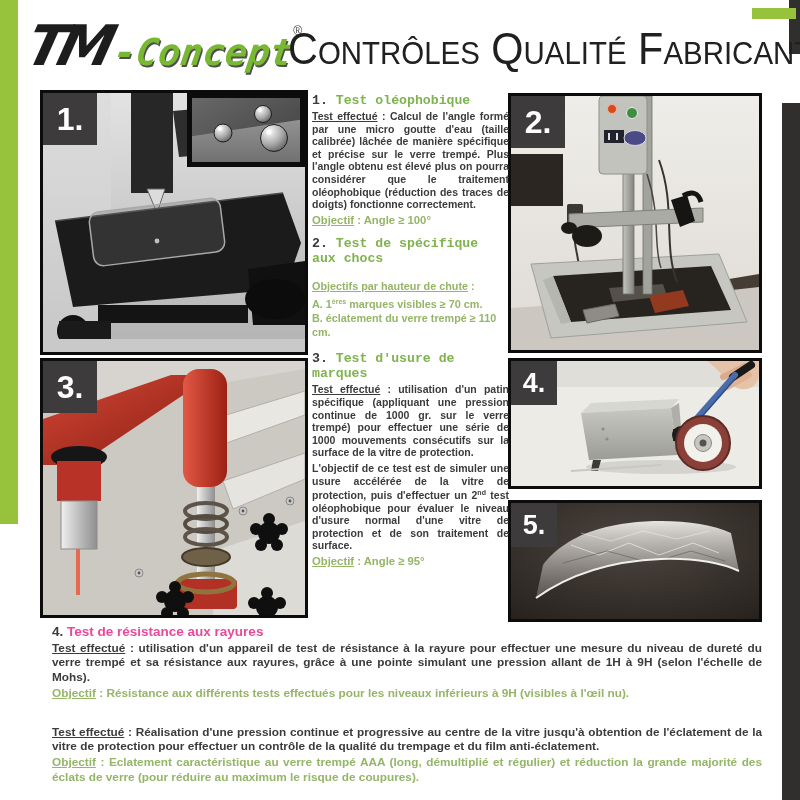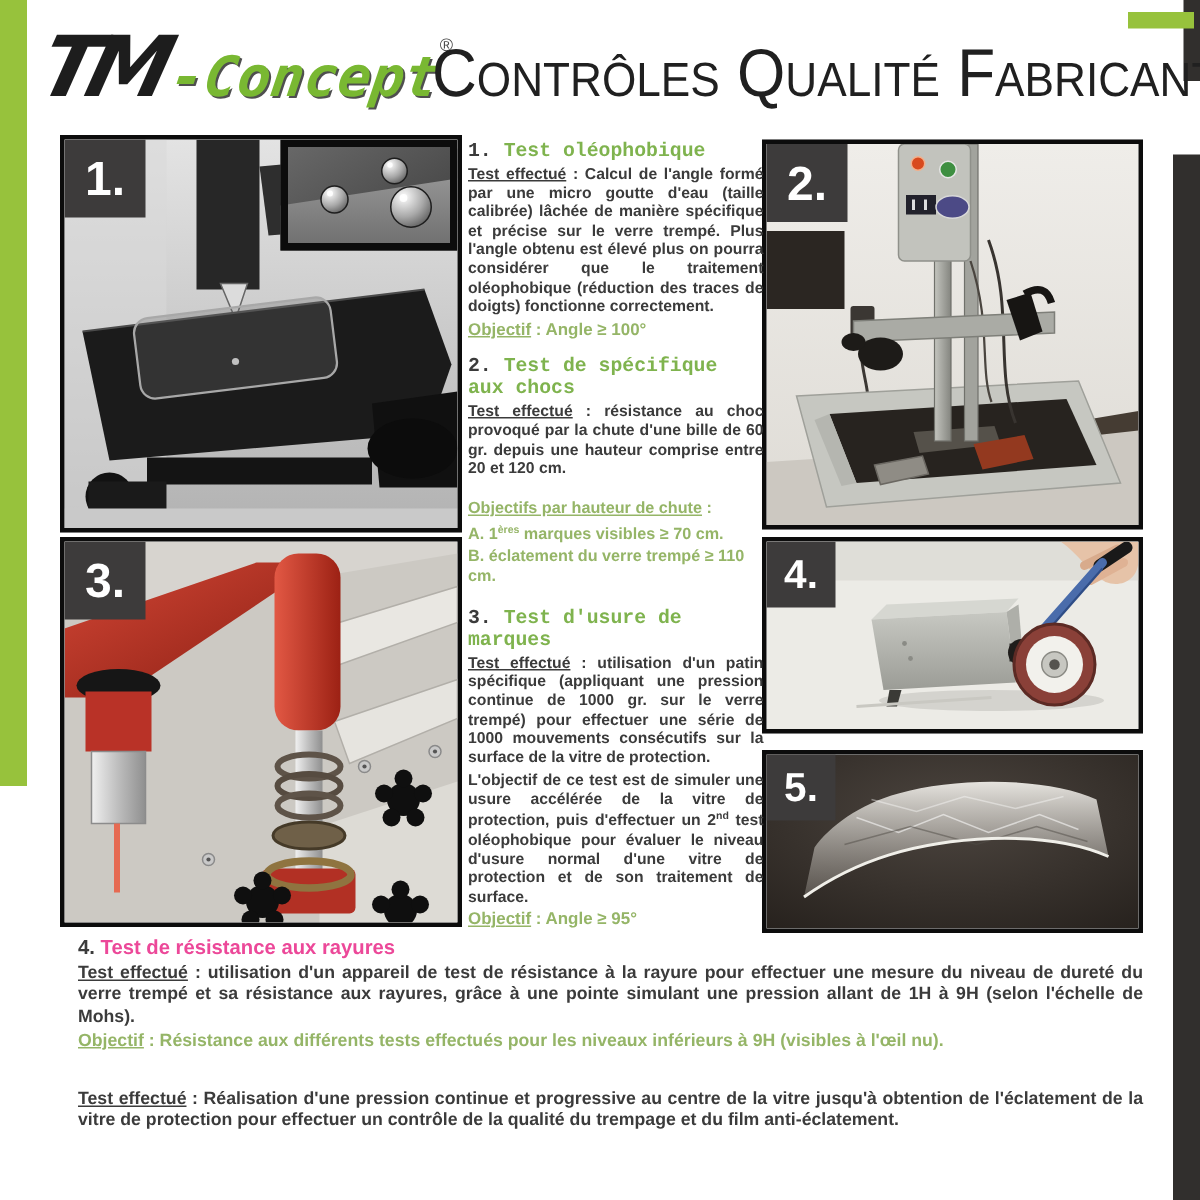--- a/index.html
+++ b/index.html
@@ -293,21 +293,20 @@
 
 <div id="middle-col">
   <section class="sec" id="sec-1">
     <h3><span class="num">1.</span> <span class="ttl">Test oléophobique</span></h3>
     <p><span class="ul">Test effectué</span><span> : Calcul de l'angle formé par une micro goutte d'eau (taille calibrée) lâchée de manière spécifique et précise sur le verre trempé. Plus l'angle obtenu est élevé plus on pourra considérer que le traitement oléophobique (réduction des traces de doigts) fonctionne correctement.</span></p>
     <p class="objective"><span class="ul">Objectif</span><span> : Angle ≥ 100°</span></p>
   </section>
 
   <section class="sec" id="sec-2">
     <h3><span class="num">2.</span> <span class="ttl">Test de spécifique aux chocs</span></h3>
-    <p><span class="ul">Test effectué</span><span> : résistance au choc provoqué par la chute d'une bille de 60 gr. depuis une hauteur comprise entre 20 et 120 cm.</span></p>
     <div class="obj-green obj-head"><span class="ul">Objectifs par hauteur de chute</span><span> :</span></div>
     <div class="obj-green"><span>A. 1</span><sup>ères</sup><span> marques visibles ≥ 70 cm.</span></div>
     <div class="obj-green">B. éclatement du verre trempé ≥ 110 cm.</div>
   </section>
 
   <section class="sec" id="sec-3">
     <h3><span class="num">3.</span> <span class="ttl">Test d'usure de marques</span></h3>
     <p><span class="ul">Test effectué</span><span> : utilisation d'un patin spécifique (appliquant une pression continue de 1000 gr. sur le verre trempé) pour effectuer une série de 1000 mouvements consécutifs sur la surface de la vitre de protection.</span></p>
     <p><span>L'objectif de ce test est de simuler une usure accélérée de la vitre de protection, puis d'</span><span>effectuer un 2</span><sup>nd</sup><span> test oléophobique</span><span> pour évaluer le niveau d'usure normal d'une vitre de protection et de son traitement de surface.</span></p>
     <p class="objective"><span class="ul">Objectif</span><span> : Angle ≥ 95°</span></p>
@@ -316,14 +315,15 @@
 
 <div id="bottom-sections">
   <section id="sec-4">
     <h3><span class="num">4.</span> <span class="ttl">Test de résistance aux rayures</span></h3>
     <p><span class="ul">Test effectué</span><span> : utilisation d'un appareil de test de résistance à la rayure pour effectuer une mesure du niveau de dureté du verre trempé et sa résistance aux rayures, grâce à une pointe simulant une pression allant de 1H à 9H (selon l'échelle de Mohs).</span></p>
     <p class="obj-left"><span class="ul">Objectif</span><span> : Résistance aux différents tests effectués pour les niveaux inférieurs à 9H (visibles à l'œil nu).</span></p>
   </section>
 
   <section id="sec-5">
     <p><span class="ul">Test effectué</span><span> : Réalisation d'une pression continue et progressive au centre de la vitre jusqu'à obtention de l'éclatement de la vitre de protection pour effectuer un contrôle de la qualité du trempage et du film anti-éclatement.</span></p>
+    <p class="obj-left"><span class="ul">Objectif</span><span> : Eclatement caractéristique au verre trempé AAA (long, démultiplié et régulier) et réduction la grande majorité des éclats de verre (pour réduire au maximum le risque de coupures).</span></p>
   </section>
 </div>
 
 </body></html>

